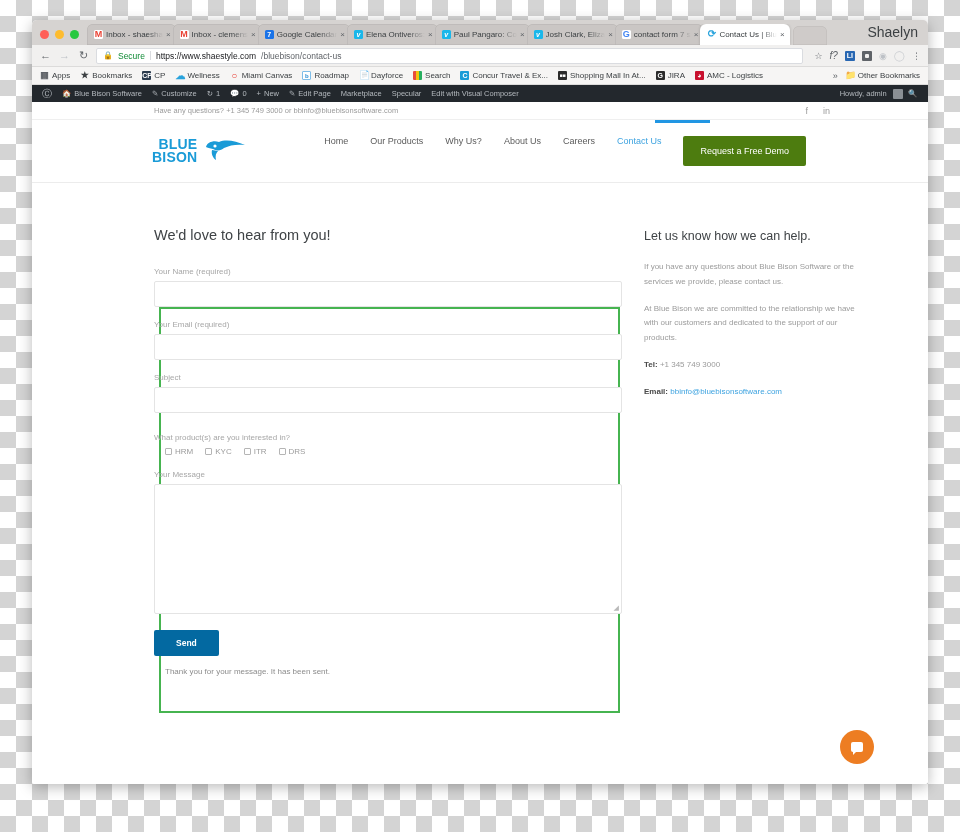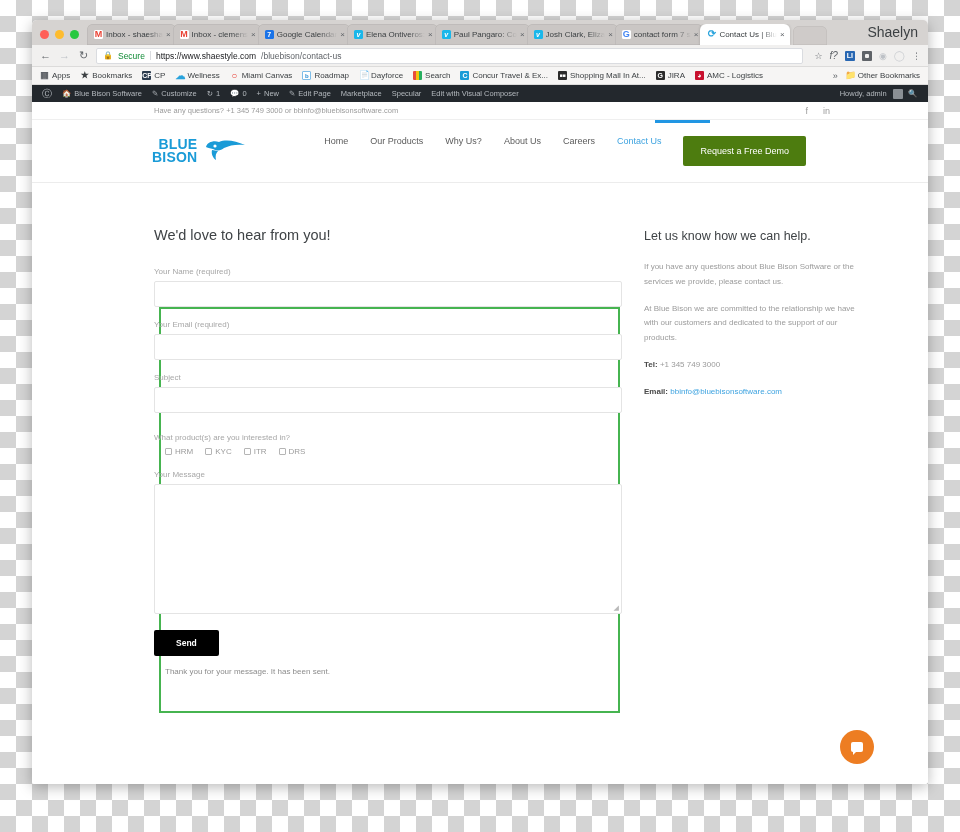--- a/index.html
+++ b/index.html
@@ -166,21 +166,21 @@
     position:absolute; left:5px; top:80px; width:461px; height:406px;
     border:2px solid #46b450; pointer-events:none;
   }
   .fields-layer { position:relative; z-index:2; }
 
   .checkrow { display:flex; align-items:center; gap:12px; margin:5px 0 14px 11px; }
   .chk { display:flex; align-items:center; gap:3px; font-size:8px; color:#9b9b9b; }
   .chk .box { width:7px; height:7px; border:1px solid #b5b5b5; border-radius:1px; background:#fff; display:block; }
 
   .sendbtn {
-    background:#000000; color:#fff; font-size:8.5px; font-weight:bold;
+    background:#0369a1; color:#fff; font-size:8.5px; font-weight:bold;
     padding:8px 22px; border:none; border-radius:2px; display:inline-block;
     margin:16px 0 0 0; cursor:pointer;
   }
   .sent-msg { font-size:8px; color:#8c8c8c; margin:11px 0 0 11px; }
 
   .side-p { font-size:8px; color:#9b9b9b; line-height:1.85; margin-bottom:12px; }
   .side-p b { color:#4a4a4a; }
   .side-p a { color:#3ea3e0; text-decoration:none; }
 
   

